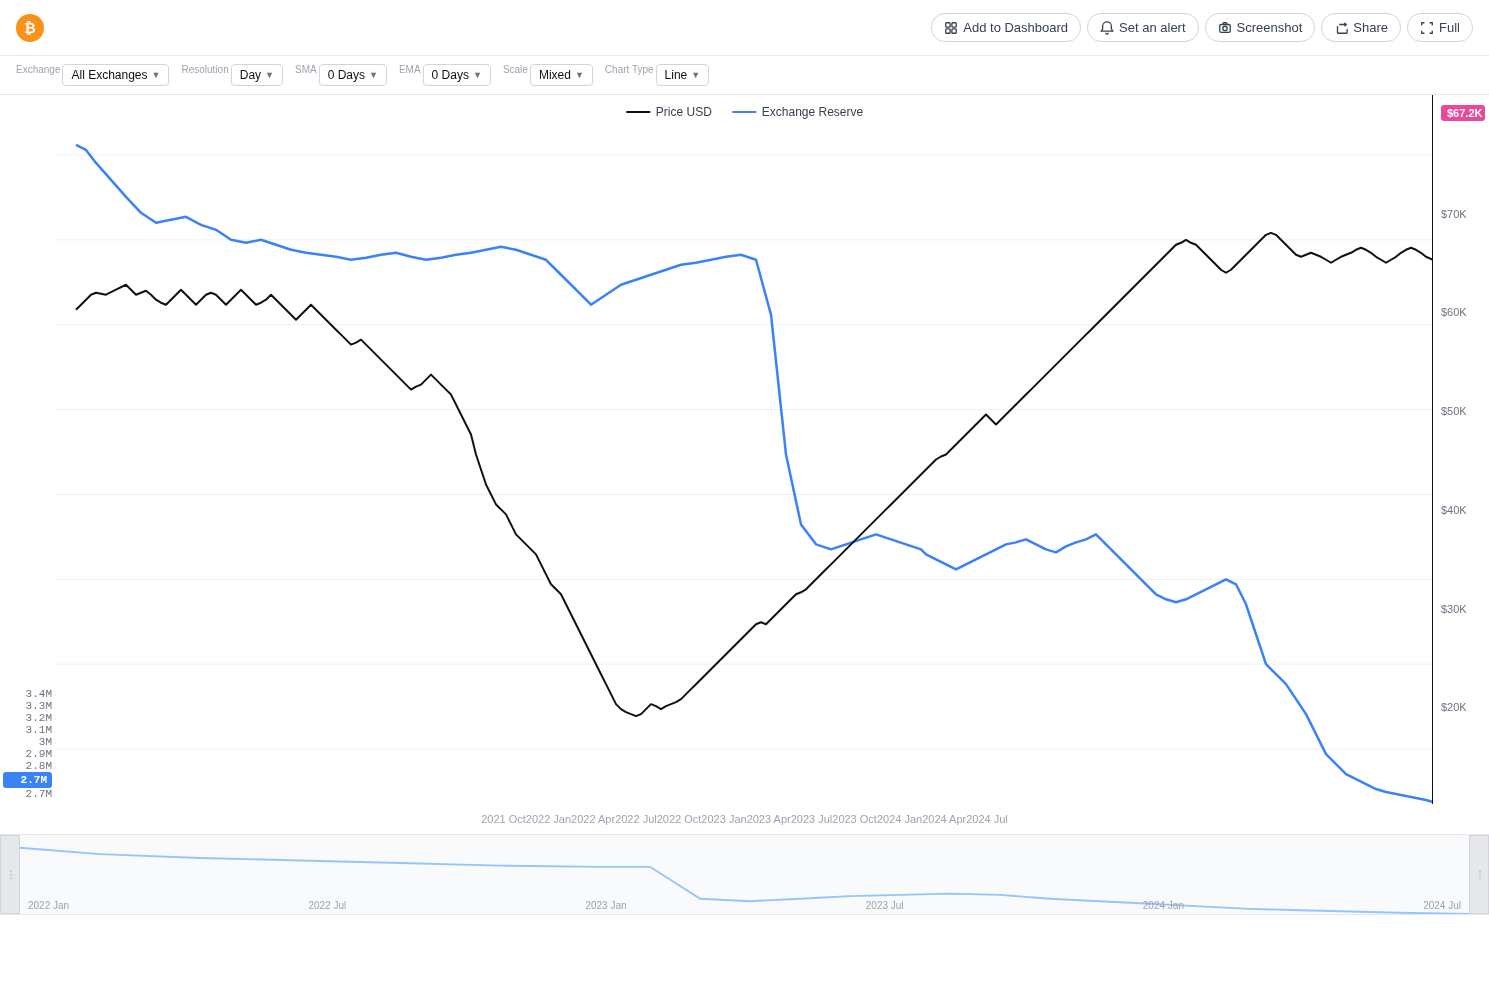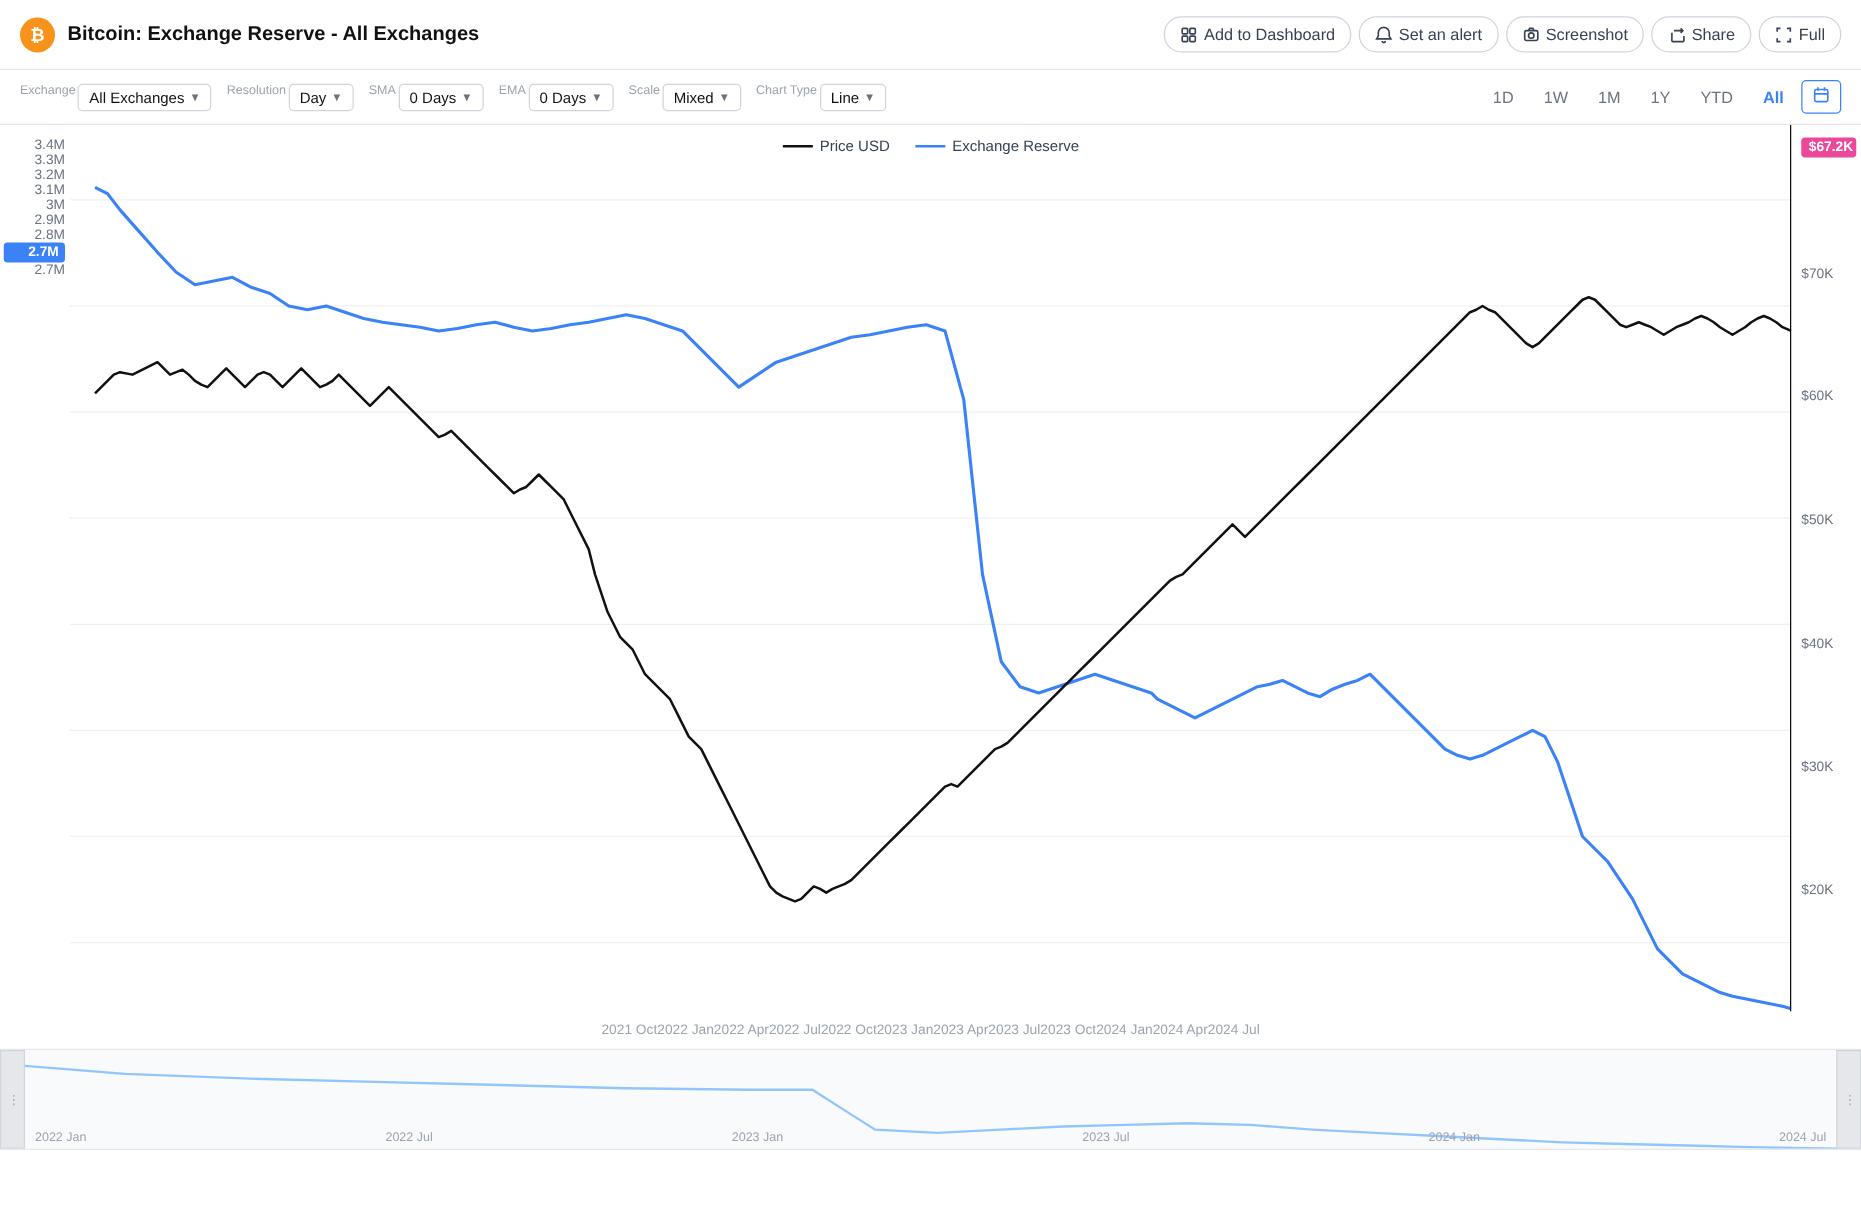--- a/index.html
+++ b/index.html
@@ -56,22 +56,22 @@
       position: relative; width: 100%; height: 740px;
       border-bottom: 1px solid #e5e7eb;
     }
     .chart-watermark {
       position: absolute; top: 50%; left: 50%; transform: translate(-50%, -50%);
       font-size: 52px; color: rgba(0,0,0,0.06); font-weight: 700; letter-spacing: 2px;
       pointer-events: none; user-select: none; z-index: 1;
     }
     .y-axis-left {
       position: absolute; left: 0; top: 0; bottom: 30px;
-      width: 56px; display: flex; flex-direction: column; justify-content: flex-start;
-      padding: 10px 4px 4px 3px; z-index: 2;
+      width: 56px; display: flex; flex-direction: column; justify-content: flex-end;
+      padding: 10px 4px 4px 3px; z-index: 2; font-family: Liberation Mono, monospace;
     }
     .y-axis-label { font-size: 11px; color: #6b7280; text-align: right; }
     .y-axis-label.highlight {
       background: #3b82f6; color: #fff; padding: 2px 5px;
       border-radius: 3px; font-weight: 600;
     }
     .y-axis-right {
       position: absolute; right: 0; top: 0; bottom: 30px;
       width: 56px; display: flex; flex-direction: column; justify-content: space-between;
       padding: 10px 4px 4px 8px; z-index: 2;
@@ -136,21 +136,20 @@
     }
     .minimap-x-label { font-size: 10px; color: #9ca3af; }
     .handle-icon { font-size: 10px; color: #9ca3af; letter-spacing: -2px; }
   </style>
 </head>
 <body>
 
 <div class="header">
   <div class="header-left">
     <div class="btc-icon">₿</div>
-    <span class="page-title">Bitcoin: Exchange Reserve - All Exchanges</span>
   </div>
   <div class="header-right">
     <button class="header-btn">
       <svg viewBox="0 0 16 16" fill="none" stroke="currentColor" stroke-width="1.5">
           <rect x="2" y="2" width="5" height="5" rx="1"></rect>
           <rect x="9" y="2" width="5" height="5" rx="1"></rect>
           <rect x="2" y="9" width="5" height="5" rx="1"></rect>
           <rect x="9" y="9" width="5" height="5" rx="1"></rect>
         </svg>
       <span>Add to Dashboard</span>
@@ -220,34 +219,20 @@
       <span>Mixed</span>
       <span class="chevron">▼</span>
     </div>
   </div>
   <div class="toolbar-group">
     <span class="toolbar-label">Chart Type</span>
     <div class="toolbar-select">
       <span>Line</span>
       <span class="chevron">▼</span>
     </div>
-  </div>
-  <div class="toolbar-right">
-    <button class="time-btn">1D</button>
-    <button class="time-btn">1W</button>
-    <button class="time-btn">1M</button>
-    <button class="time-btn">1Y</button>
-    <button class="time-btn">YTD</button>
-    <button class="time-btn active">All</button>
-    <button class="calendar-btn">
-      <svg width="14" height="14" viewBox="0 0 16 16" fill="none" stroke="#3b82f6" stroke-width="1.5">
-          <rect x="2" y="3" width="12" height="11" rx="1.5"></rect>
-          <path d="M5 1v3M11 1v3M2 7h12"></path>
-        </svg>
-    </button>
   </div>
 </div>
 
 <div class="chart-container">
 
   <div class="legend">
     <div class="legend-item">
       <div class="legend-line black"></div>
       <span>Price USD</span>
     </div>

